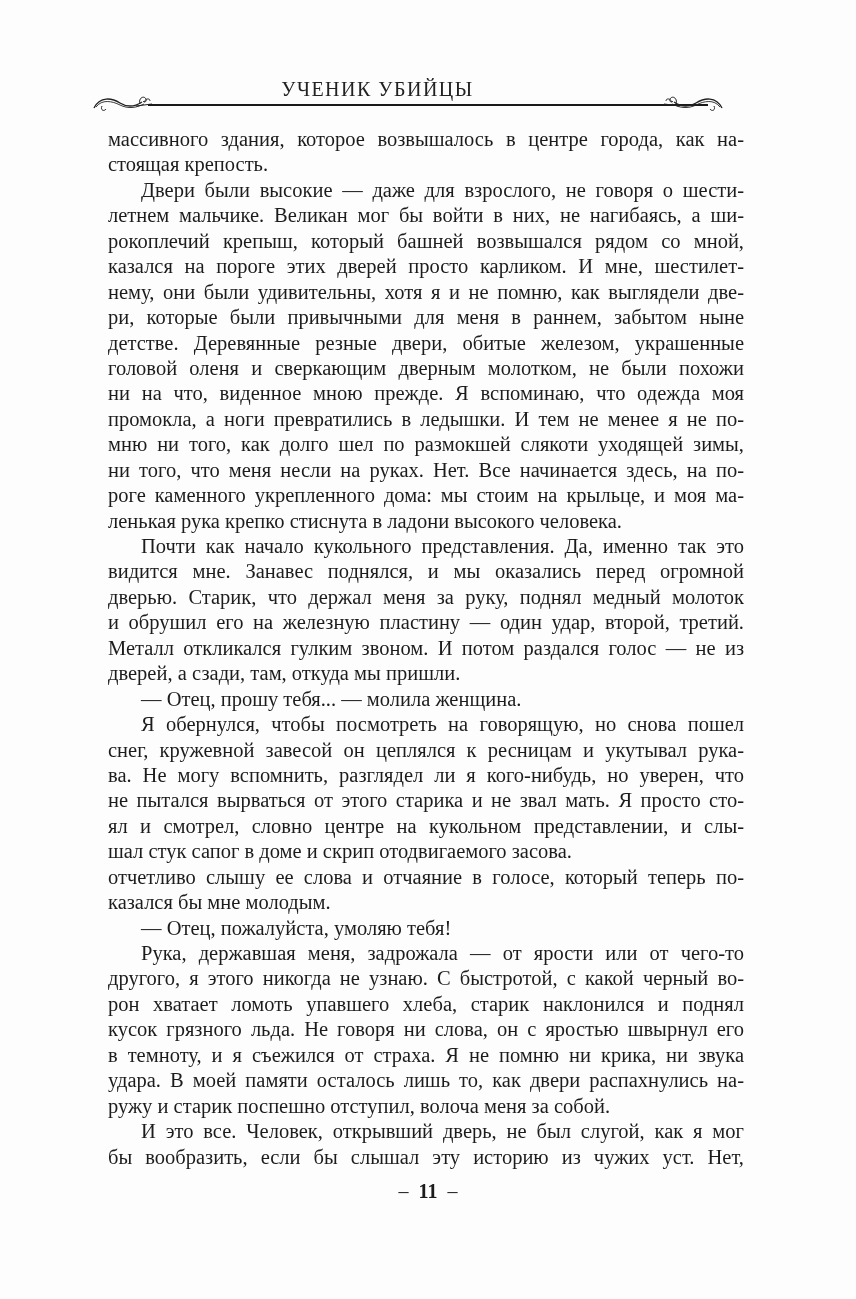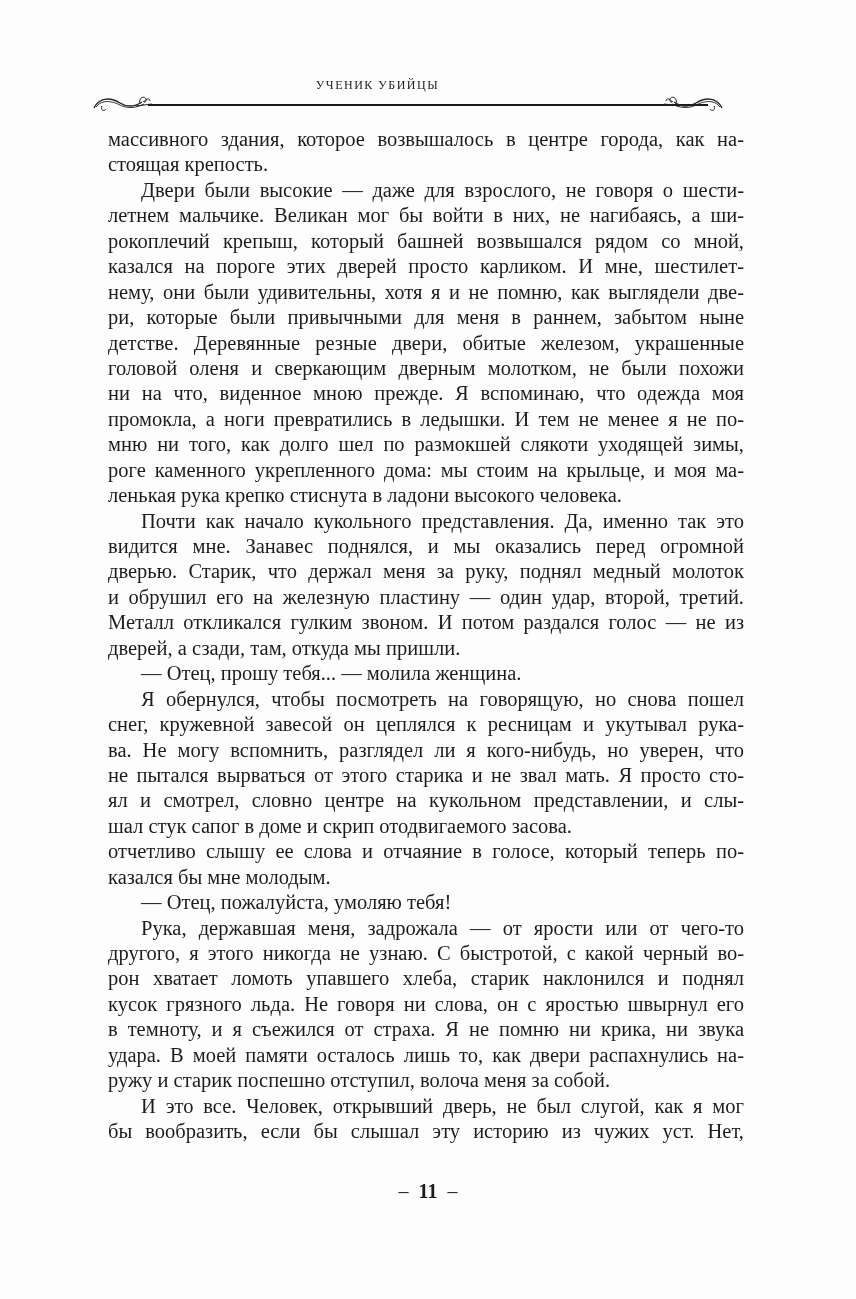--- a/index.html
+++ b/index.html
@@ -1,20 +1,20 @@
 <!DOCTYPE html>
 <html><head>
 <meta charset="utf-8">
 <style>
   html, body { margin:0; padding:0; background:#ffffff; }
   body { width:856px; height:1299px; position:relative; overflow:hidden; }
   .page { position:absolute; left:0; top:0; width:856px; height:1299px; background:#fdfdfd; }
   .running-head {
     position:absolute; left:0; width:755px; top:78px; text-align:center;
-    font-family:"Liberation Serif", serif; font-size:12px; letter-spacing:1.5px; color:#222;
+    font-family:"Liberation Serif", serif; font-size:20px; letter-spacing:1.5px; color:#222;
   }
   .head-rule { position:absolute; left:148px; top:104px; width:560px; height:1.5px; background:#1a1a1a; }
   .orn { position:absolute; top:90px; width:62px; height:24px; }
   .orn-left { left:90px; }
   .orn-right { left:664px; transform:scaleX(-1); }
   .body-text {
     position:absolute; left:92px; top:127px; width:636px;
     font-family:"Liberation Serif", serif; font-size:20.5px; color:#1c1c1c;margin-left:16px;
   }
   .line { height:25.45px; line-height:25.45px; white-space:nowrap; text-align:justify; text-align-last:justify; overflow:hidden; }
@@ -57,20 +57,21 @@
       <div class="line">летнем мальчике. Великан мог бы войти в них, не нагибаясь, а ши-</div>
       <div class="line">рокоплечий крепыш, который башней возвышался рядом со мной,</div>
       <div class="line">казался на пороге этих дверей просто карликом. И мне, шестилет-</div>
       <div class="line">нему, они были удивительны, хотя я и не помню, как выглядели две-</div>
       <div class="line">ри, которые были привычными для меня в раннем, забытом ныне</div>
       <div class="line">детстве. Деревянные резные двери, обитые железом, украшенные</div>
       <div class="line">головой оленя и сверкающим дверным молотком, не были похожи</div>
       <div class="line">ни на что, виденное мною прежде. Я вспоминаю, что одежда моя</div>
       <div class="line">промокла, а ноги превратились в ледышки. И тем не менее я не по-</div>
       <div class="line">мню ни того, как долго шел по размокшей слякоти уходящей зимы,</div>
+      <div class="line">ни того, что меня несли на руках. Нет. Все начинается здесь, на по-</div>
       <div class="line">роге каменного укрепленного дома: мы стоим на крыльце, и моя ма-</div>
       <div class="line last">ленькая рука крепко стиснута в ладони высокого человека.</div>
       <div class="line indent">Почти как начало кукольного представления. Да, именно так это</div>
       <div class="line">видится мне. Занавес поднялся, и мы оказались перед огромной</div>
       <div class="line">дверью. Старик, что держал меня за руку, поднял медный молоток</div>
       <div class="line">и обрушил его на железную пластину — один удар, второй, третий.</div>
       <div class="line">Металл откликался гулким звоном. И потом раздался голос — не из</div>
       <div class="line last">дверей, а сзади, там, откуда мы пришли.</div>
       <div class="line indent last">— Отец, прошу тебя... — молила женщина.</div>
       <div class="line indent">Я обернулся, чтобы посмотреть на говорящую, но снова пошел</div>

